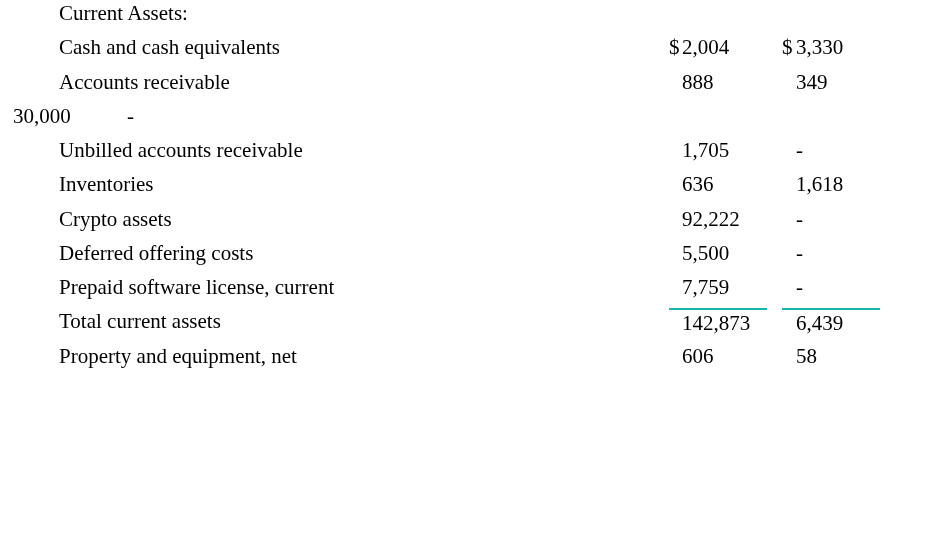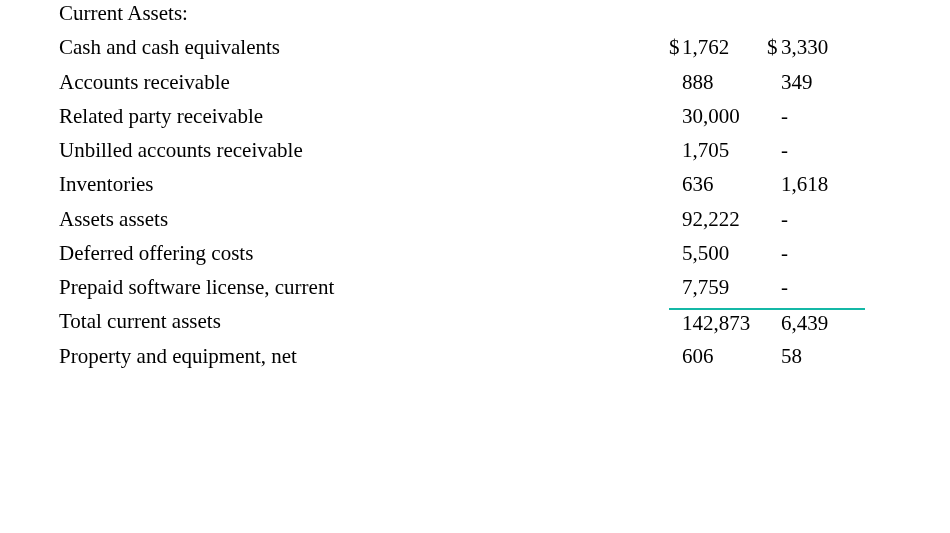--- a/index.html
+++ b/index.html
@@ -24,68 +24,67 @@
   }
   .cell-label {
     width: 669px;
     padding-left: 59px;
     box-sizing: border-box;
   }
   .cell-num {
     width: 98px;
     box-sizing: border-box;
   }
-  .cell-num.col2 { }
+  .cell-num.col2 { margin-left: 15px; }
   .cur { display: inline-block; width: 13px; }
   .col2 .cur { width: 14px; }
   .row.total .cell-num { border-top: 2px solid #14b8a6; }
 </style>
 </head>
 <body>
 
 <div class="page">
 
   <div class="row">
     <div class="cell-label">Current Assets:</div>
     <div class="cell-num col1"><span class="cur"></span><span class="val"></span></div>
     <div class="cell-num col2"><span class="cur"></span><span class="val"></span></div>
   </div>
 
   <div class="row">
     <div class="cell-label">Cash and cash equivalents</div>
-    <div class="cell-num col1"><span class="cur">$</span><span class="val">1,762</span></div>
+    <div class="cell-num col1"><span class="cur">$</span><span class="val">2,004</span></div>
     <div class="cell-num col2"><span class="cur">$</span><span class="val">3,330</span></div>
   </div>
 
   <div class="row">
     <div class="cell-label">Accounts receivable</div>
     <div class="cell-num col1"><span class="cur"></span><span class="val">888</span></div>
     <div class="cell-num col2"><span class="cur"></span><span class="val">349</span></div>
   </div>
 
   <div class="row">
-    <div class="cell-label">Related party receivable</div>
     <div class="cell-num col1"><span class="cur"></span><span class="val">30,000</span></div>
     <div class="cell-num col2"><span class="cur"></span><span class="val">-</span></div>
   </div>
 
   <div class="row">
     <div class="cell-label">Unbilled accounts receivable</div>
     <div class="cell-num col1"><span class="cur"></span><span class="val">1,705</span></div>
     <div class="cell-num col2"><span class="cur"></span><span class="val">-</span></div>
   </div>
 
   <div class="row">
     <div class="cell-label">Inventories</div>
     <div class="cell-num col1"><span class="cur"></span><span class="val">636</span></div>
     <div class="cell-num col2"><span class="cur"></span><span class="val">1,618</span></div>
   </div>
 
   <div class="row">
-    <div class="cell-label">Assets assets</div>
+    <div class="cell-label">Crypto assets</div>
     <div class="cell-num col1"><span class="cur"></span><span class="val">92,222</span></div>
     <div class="cell-num col2"><span class="cur"></span><span class="val">-</span></div>
   </div>
 
   <div class="row">
     <div class="cell-label">Deferred offering costs</div>
     <div class="cell-num col1"><span class="cur"></span><span class="val">5,500</span></div>
     <div class="cell-num col2"><span class="cur"></span><span class="val">-</span></div>
   </div>
 

